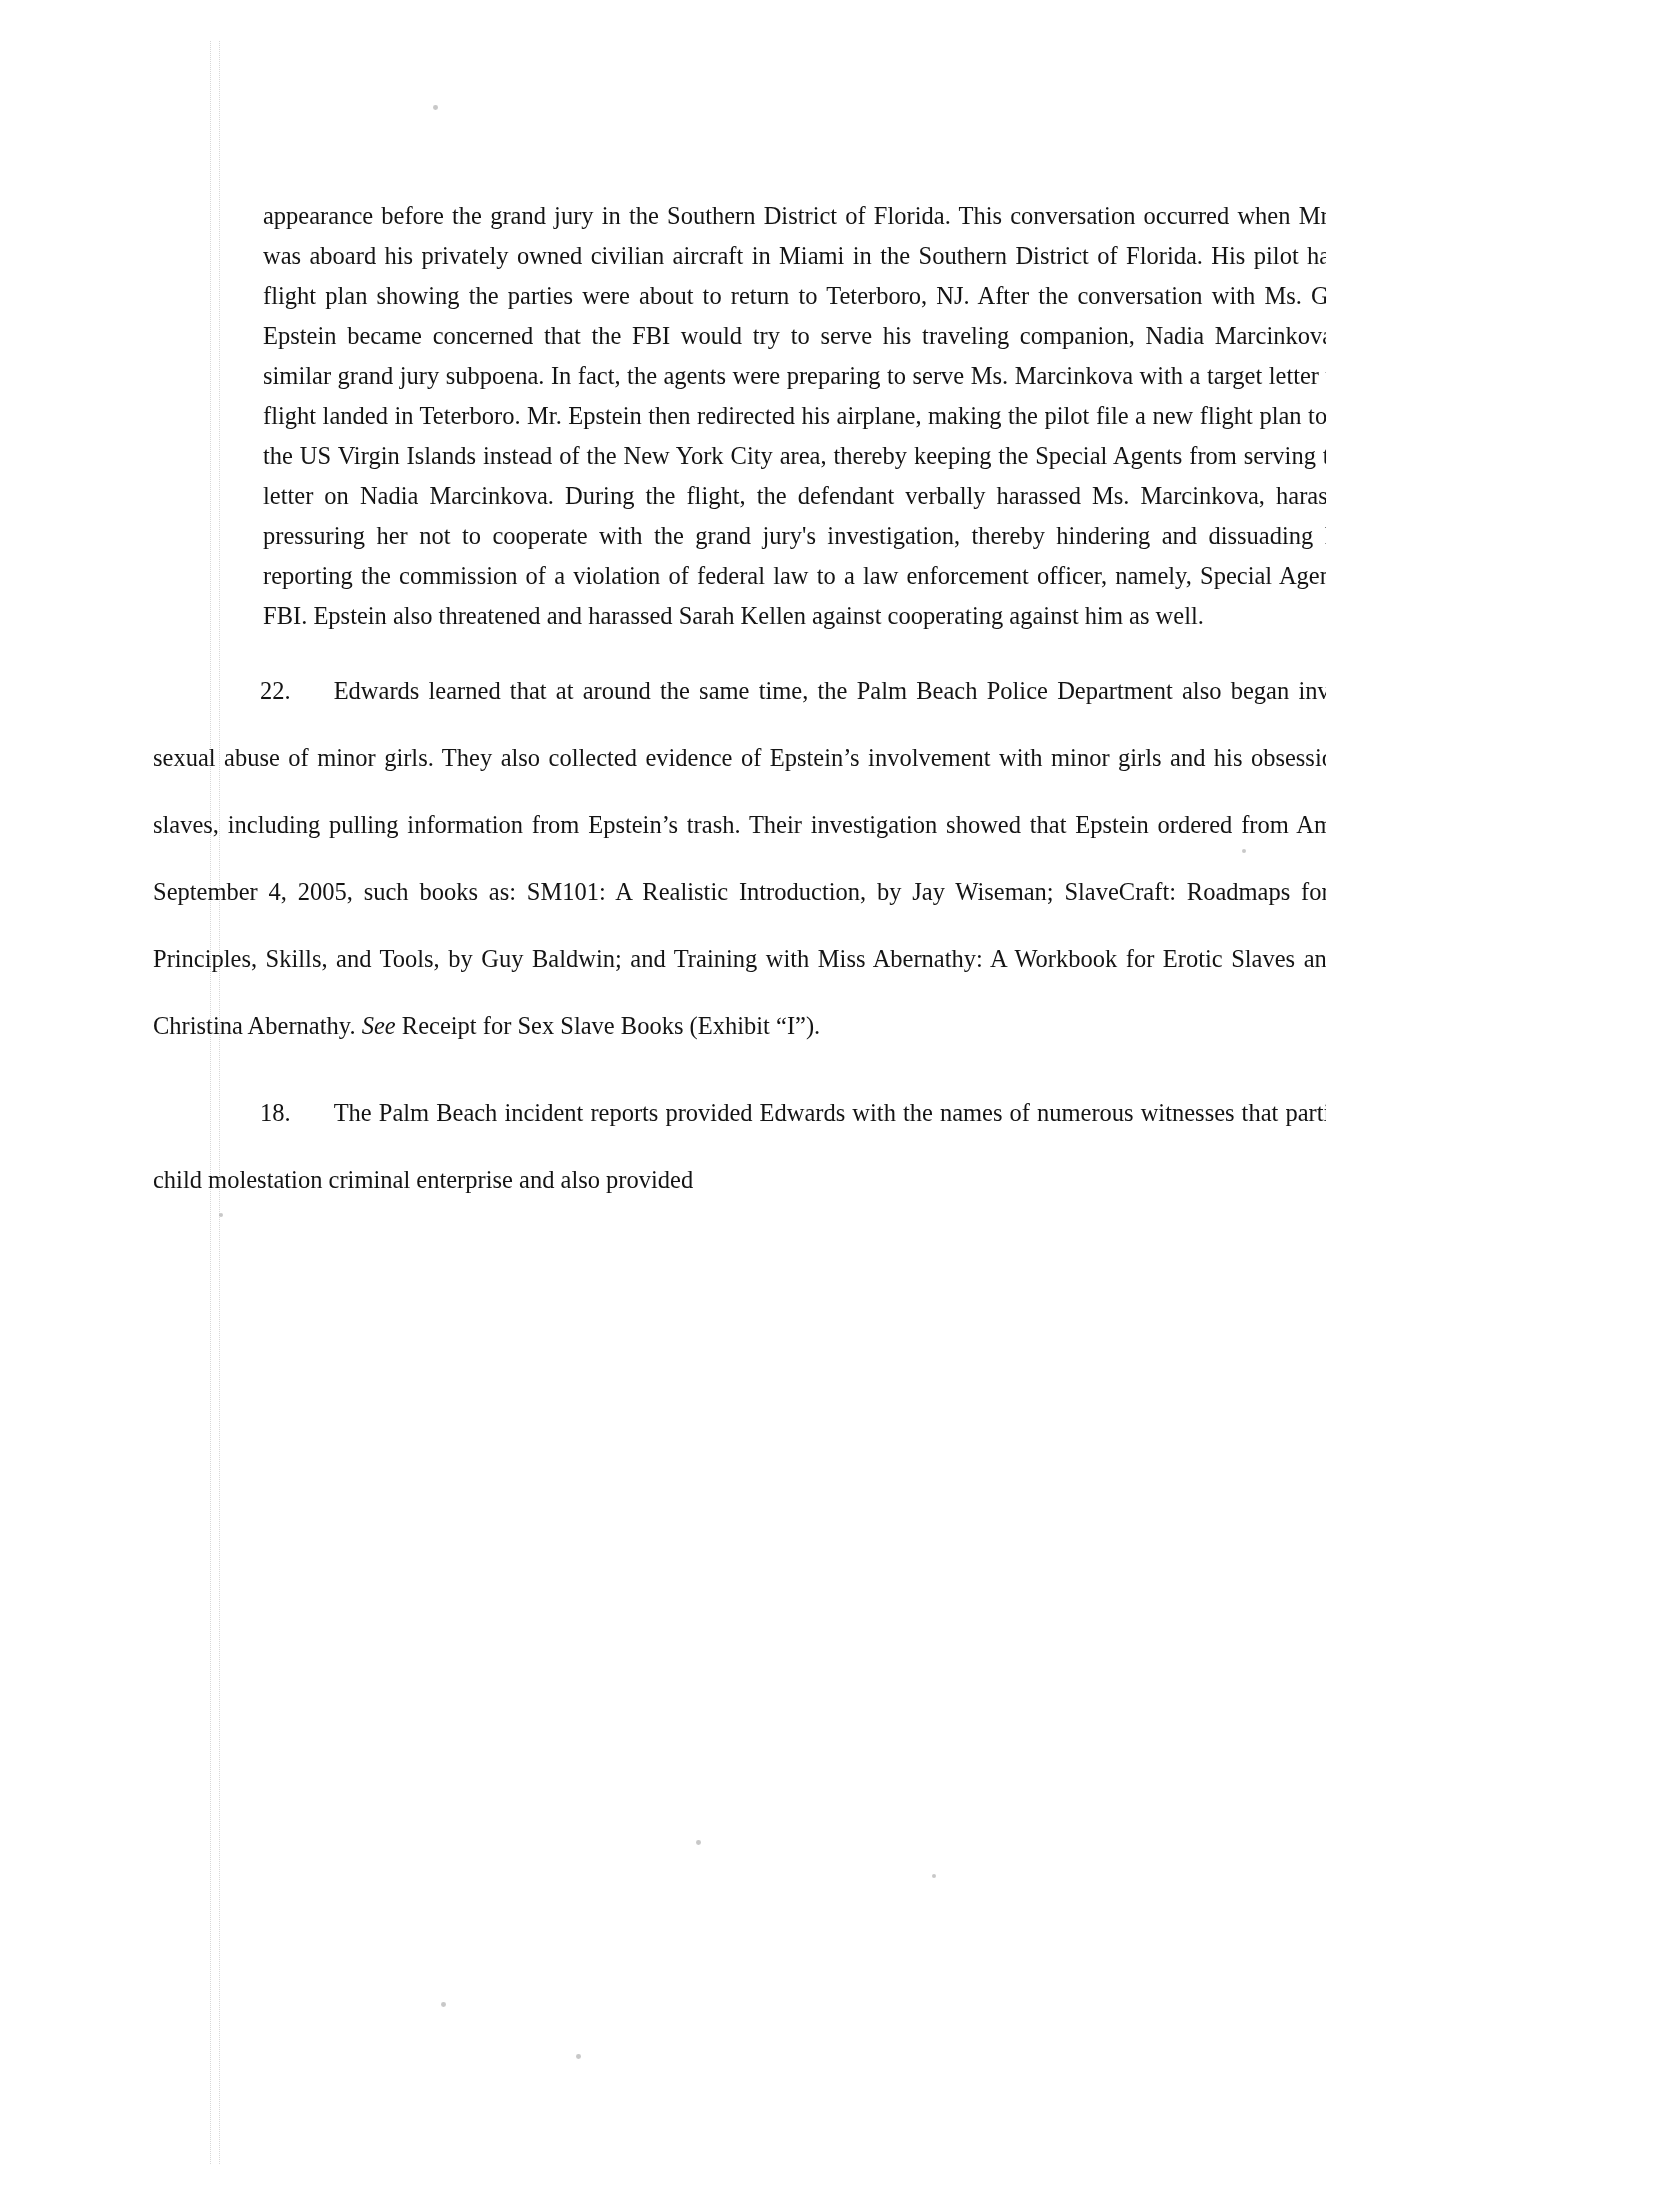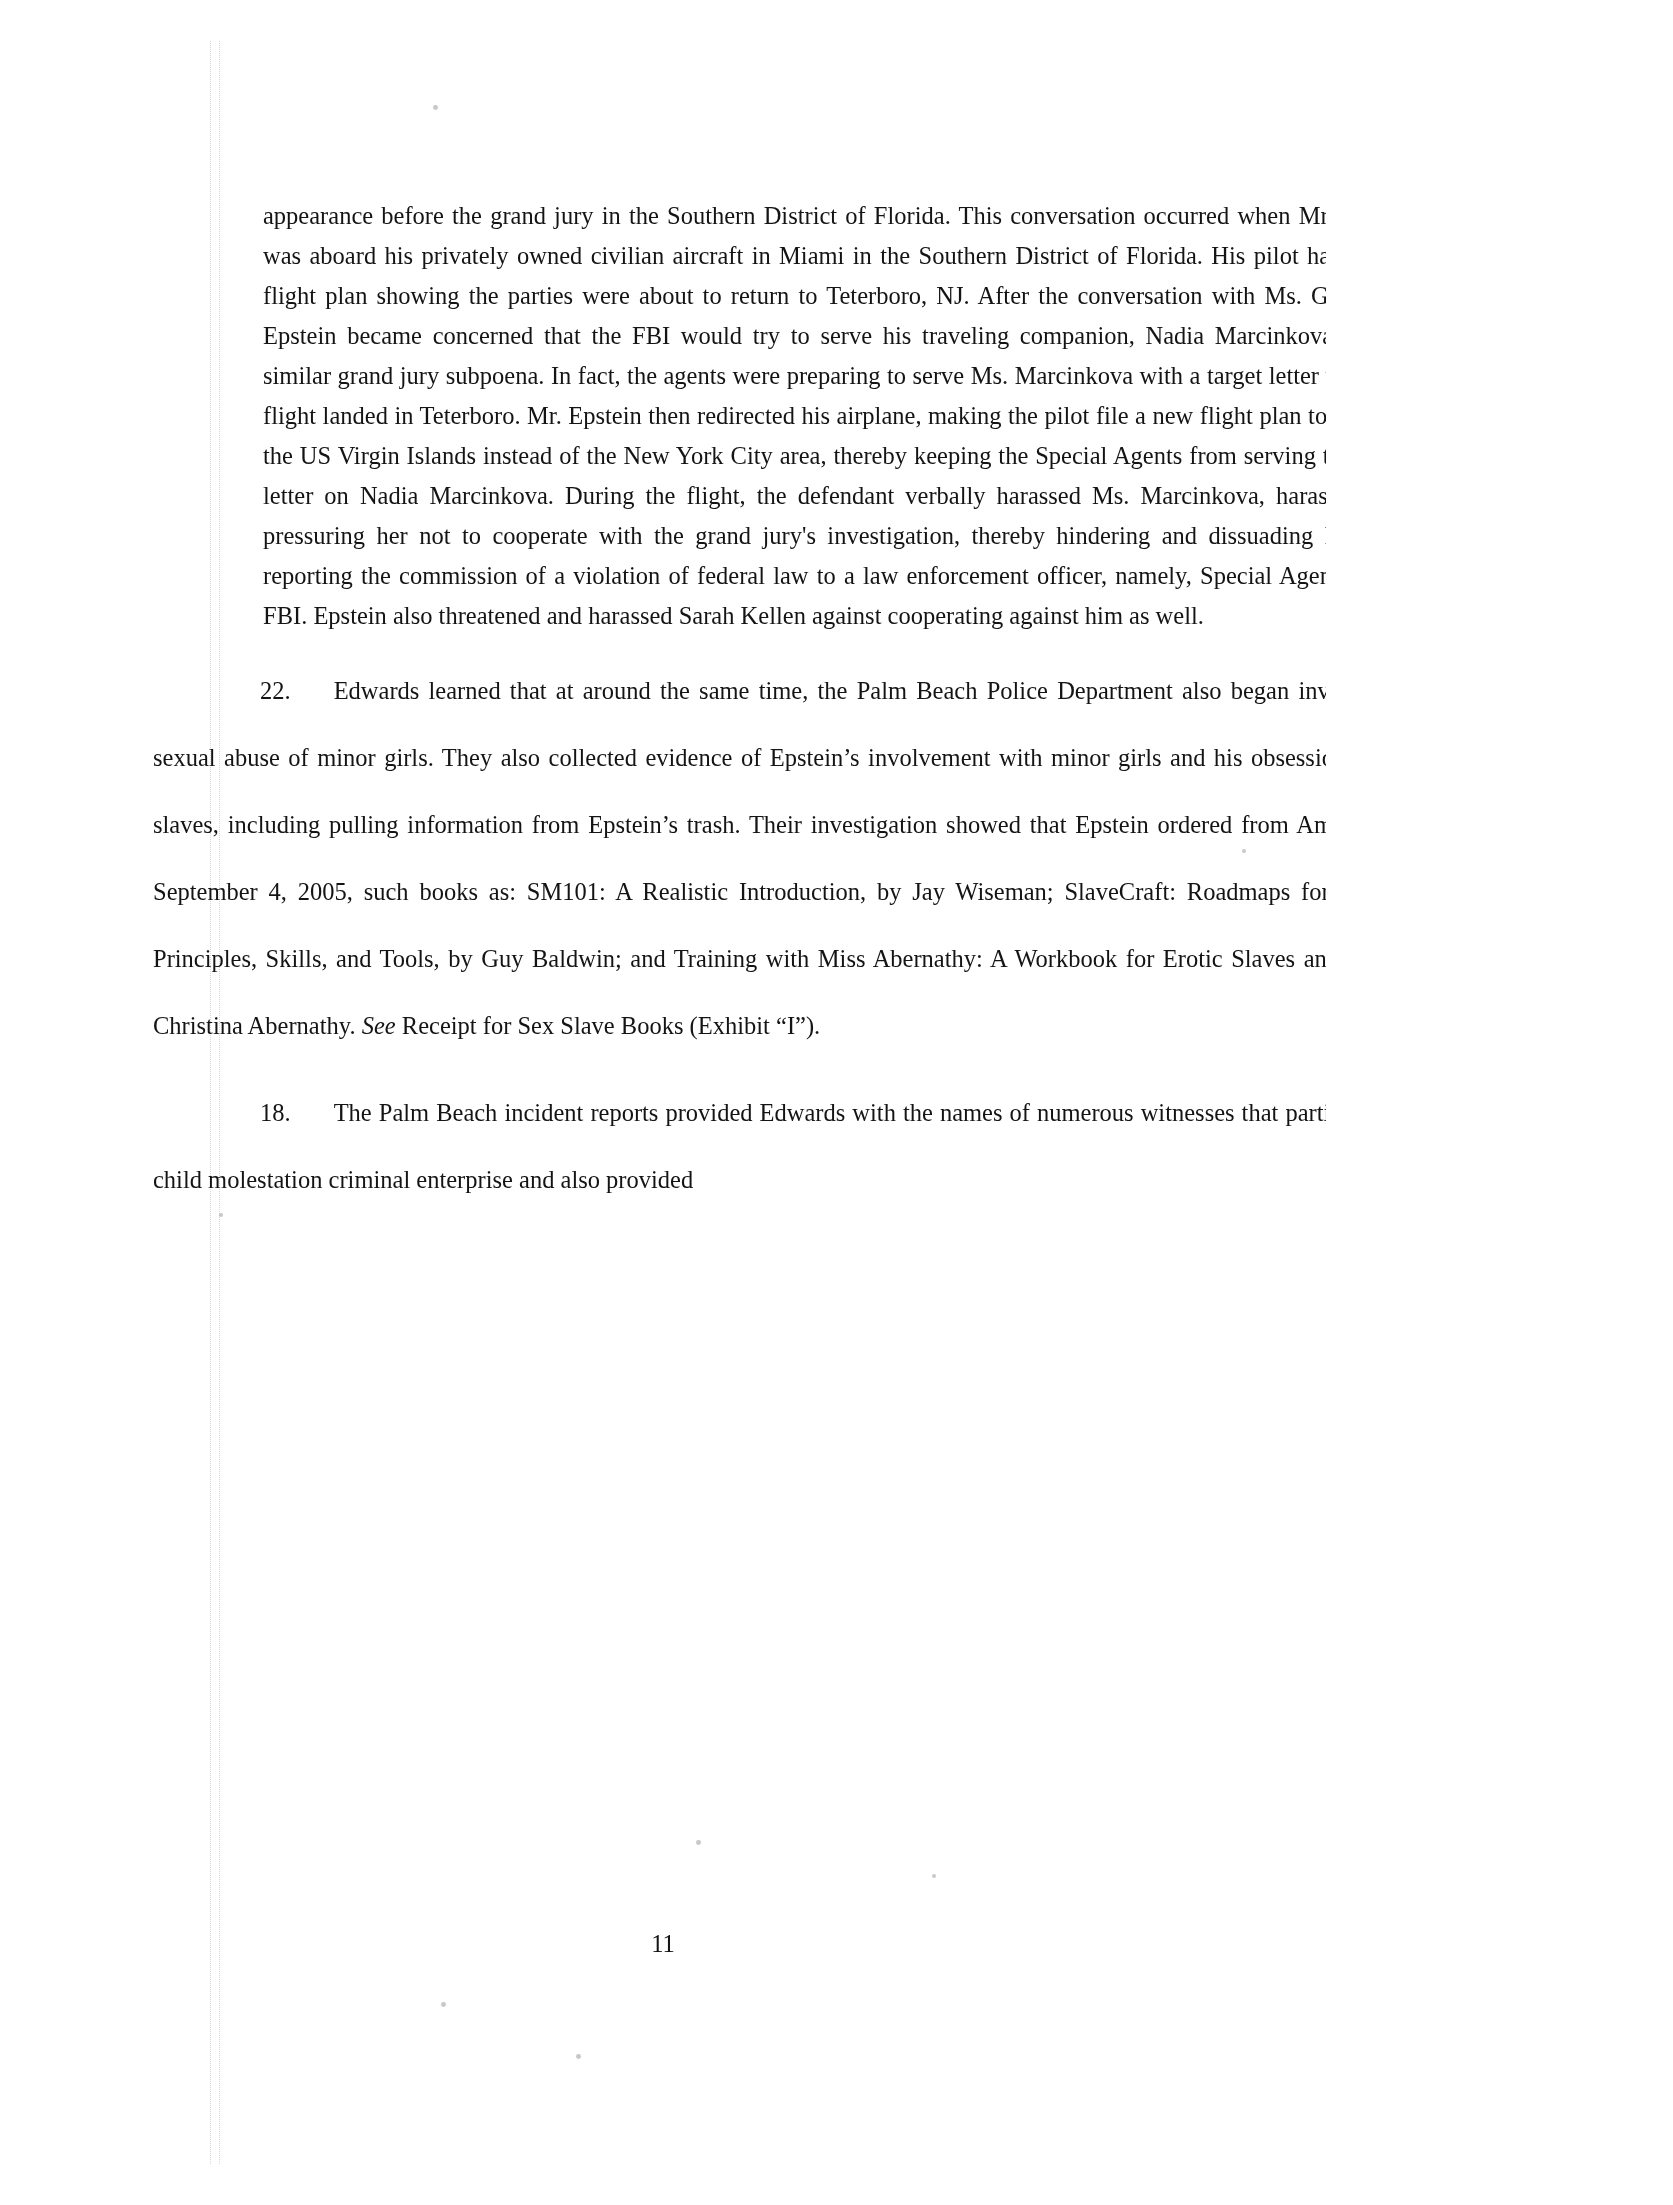--- a/index.html
+++ b/index.html
@@ -101,16 +101,15 @@
     <div class="body-para">
       <span class="num">22.</span><span>Edwards learned that at around the same time, the Palm Beach Police Department also began investigating Epstein’s sexual abuse of minor girls.  They also collected evidence of Epstein’s involvement with minor girls and his obsession with training sex slaves, including pulling information from Epstein’s trash.  Their investigation showed that Epstein ordered from Amazon.com on about September 4, 2005, such books as:  SM101: A Realistic Introduction, by Jay Wiseman; SlaveCraft: Roadmaps for Erotic Servitude - Principles, Skills, and Tools, by Guy Baldwin; and Training with Miss Abernathy: A Workbook for Erotic Slaves and Their Owners, by Christina Abernathy.  </span><i>See</i><span> Receipt for Sex Slave Books (Exhibit “I”).</span>
     </div>
 
     <div class="body-para">
       <span class="num">18.</span><span>The Palm Beach incident reports provided Edwards with the names of numerous witnesses that participated in Epstein’s child molestation criminal enterprise and also provided</span>
     </div>
 
   </div>
 
-  <div class="page-number">11</div>
 
 </div>
 
 
 </body></html>

